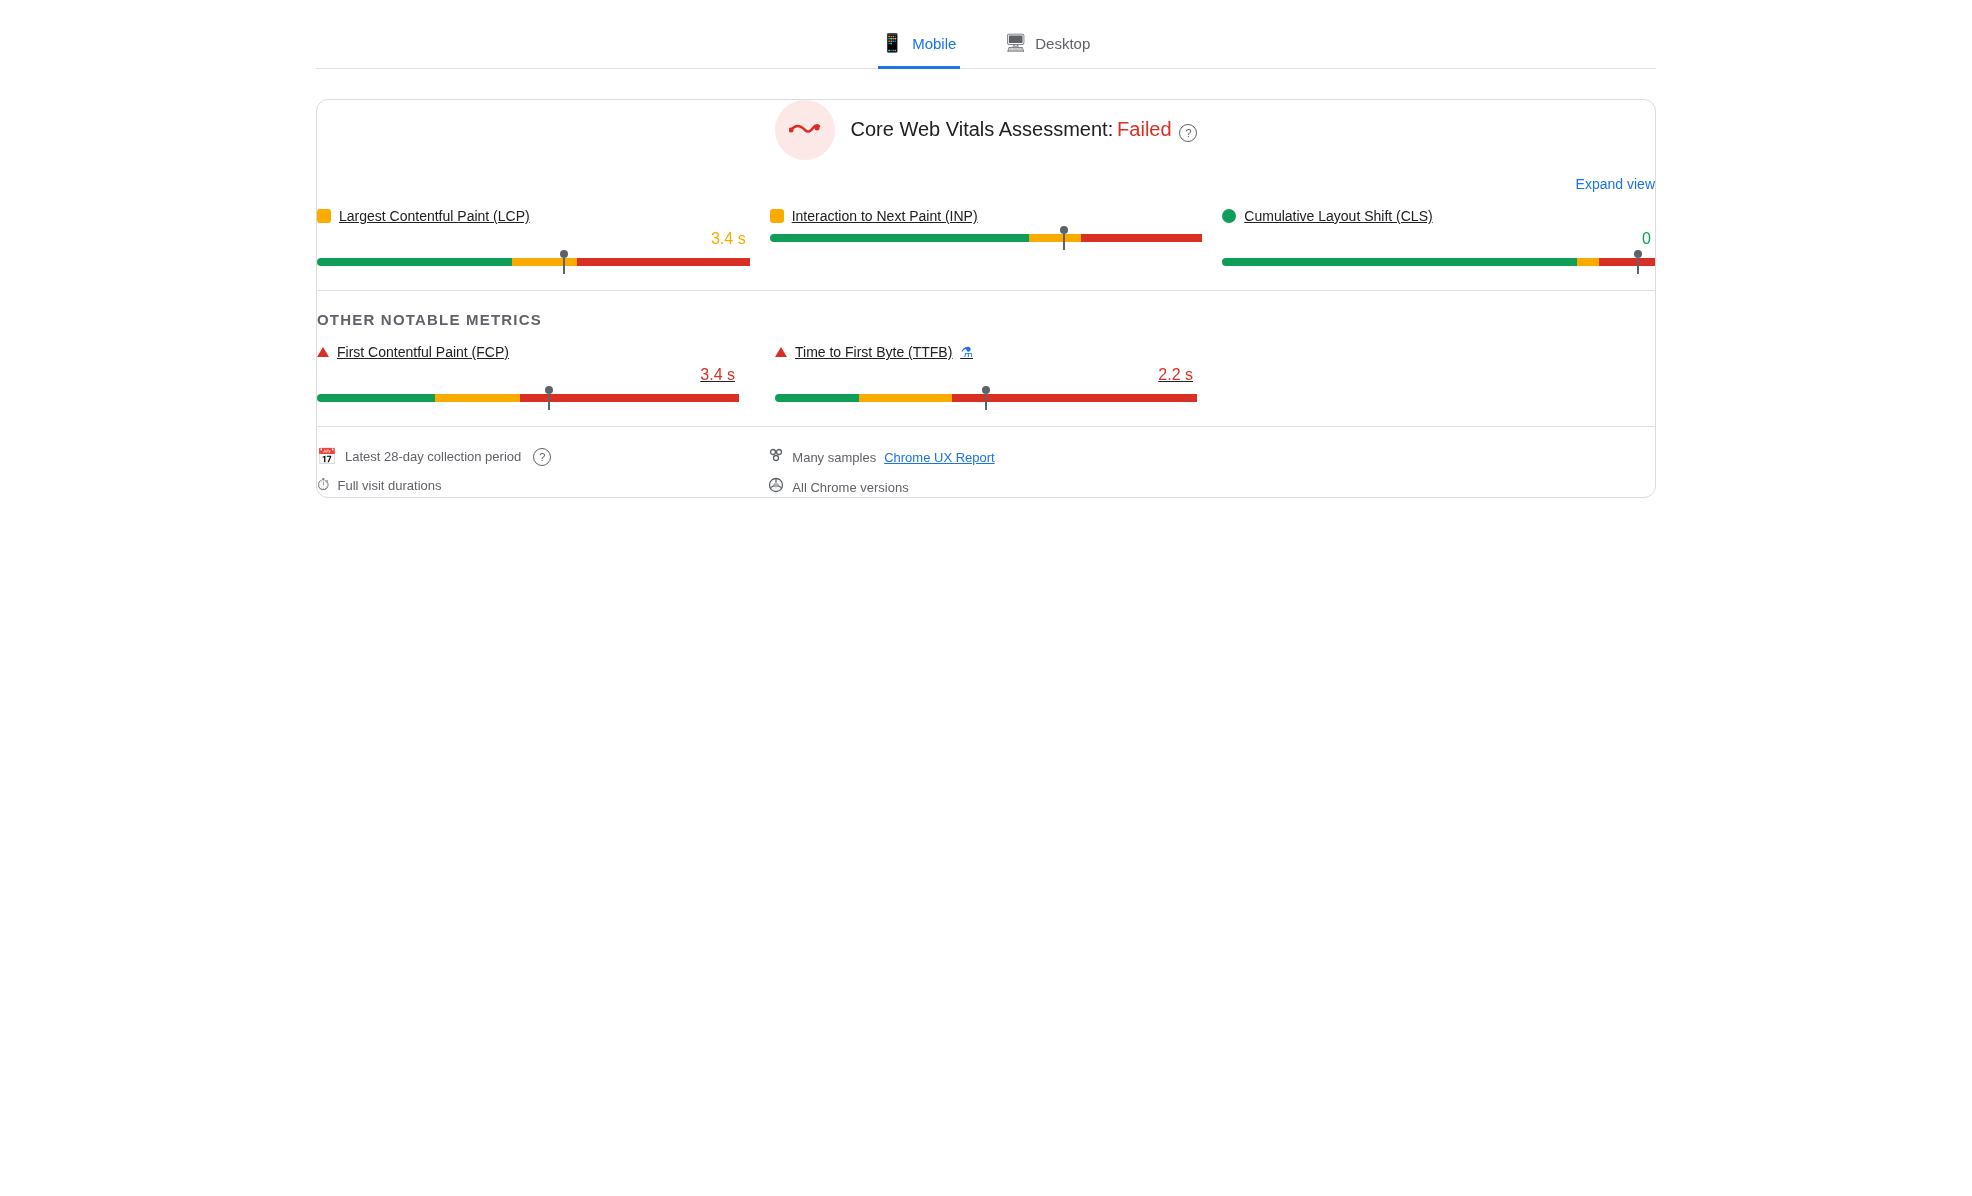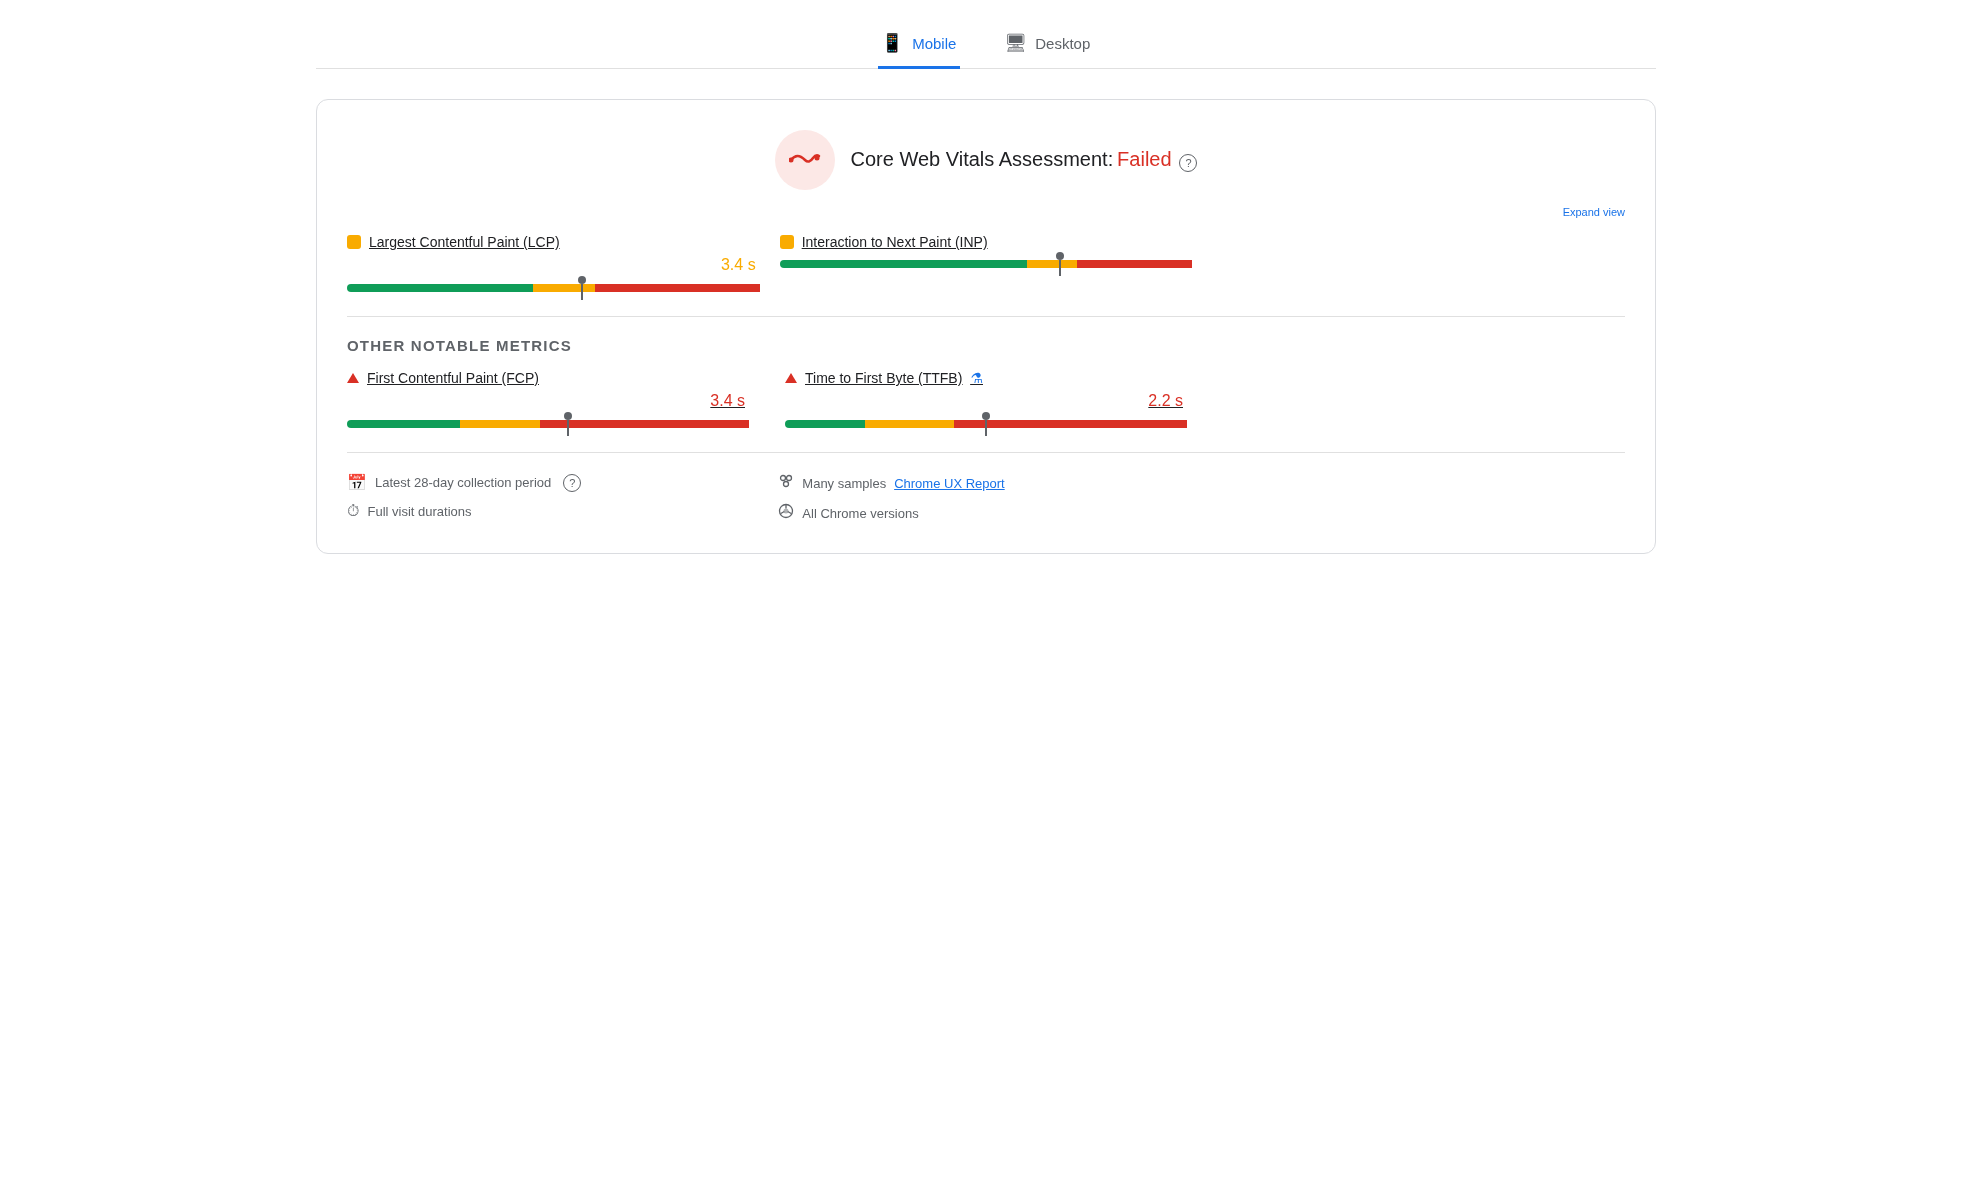--- a/index.html
+++ b/index.html
@@ -90,21 +90,20 @@
     }
     .url-toggle-btn.active {
       background: #f1f3f4;
       font-weight: 500;
     }
 
     
     .main-card {
       border: 1px solid #dadce0;
       border-radius: 12px;
-      padding: 30px;
       background: #fff;
     }
 
     
     .assessment-header {
       display: flex;
       align-items: center;
       justify-content: center;
       gap: 16px;
       margin-bottom: 16px;
@@ -131,21 +130,21 @@
     .assessment-status {
       color: #d93025;
       font-weight: 500;
     }
     .expand-view-row {
       display: flex;
       justify-content: flex-end;
       margin-bottom: 16px;
     }
     .expand-view-btn {
-      font-size: 11px;
+      font-size: 14px;
       color: #1a73e8;
       cursor: pointer;
       background: none;
       border: none;
     }
 
     .help-icon {
       display: inline-flex;
       align-items: center;
       justify-content: center;
@@ -375,20 +374,36 @@
           <div class="bar-segment green" style="width:60%"></div>
           <div class="bar-segment orange" style="width:12%"></div>
           <div class="bar-segment red" style="width:28%"></div>
           <div class="bar-needle" style="left:68%">
             <div class="needle-dot"></div>
             <div class="needle-line"></div>
           </div>
         </div>
       </div>
 
+      <div class="metric-block">
+        <div class="metric-label">
+          <div class="metric-label-dot green"></div>
+          <span>Cumulative Layout Shift (CLS)</span>
+        </div>
+        <div class="metric-value green">0</div>
+        <div class="bar-container">
+          <div class="bar-segment green" style="width:82%"></div>
+          <div class="bar-segment orange" style="width:5%"></div>
+          <div class="bar-segment red" style="width:13%"></div>
+          <div class="bar-needle" style="left:96%">
+            <div class="needle-dot"></div>
+            <div class="needle-line"></div>
+          </div>
+        </div>
+      </div>
     </div>
 
     <hr class="section-divider">
 
     <div class="section-label">OTHER NOTABLE METRICS</div>
 
     <div class="metrics-bottom">
 
       <div class="metric-block">
         <div class="metric-label">

